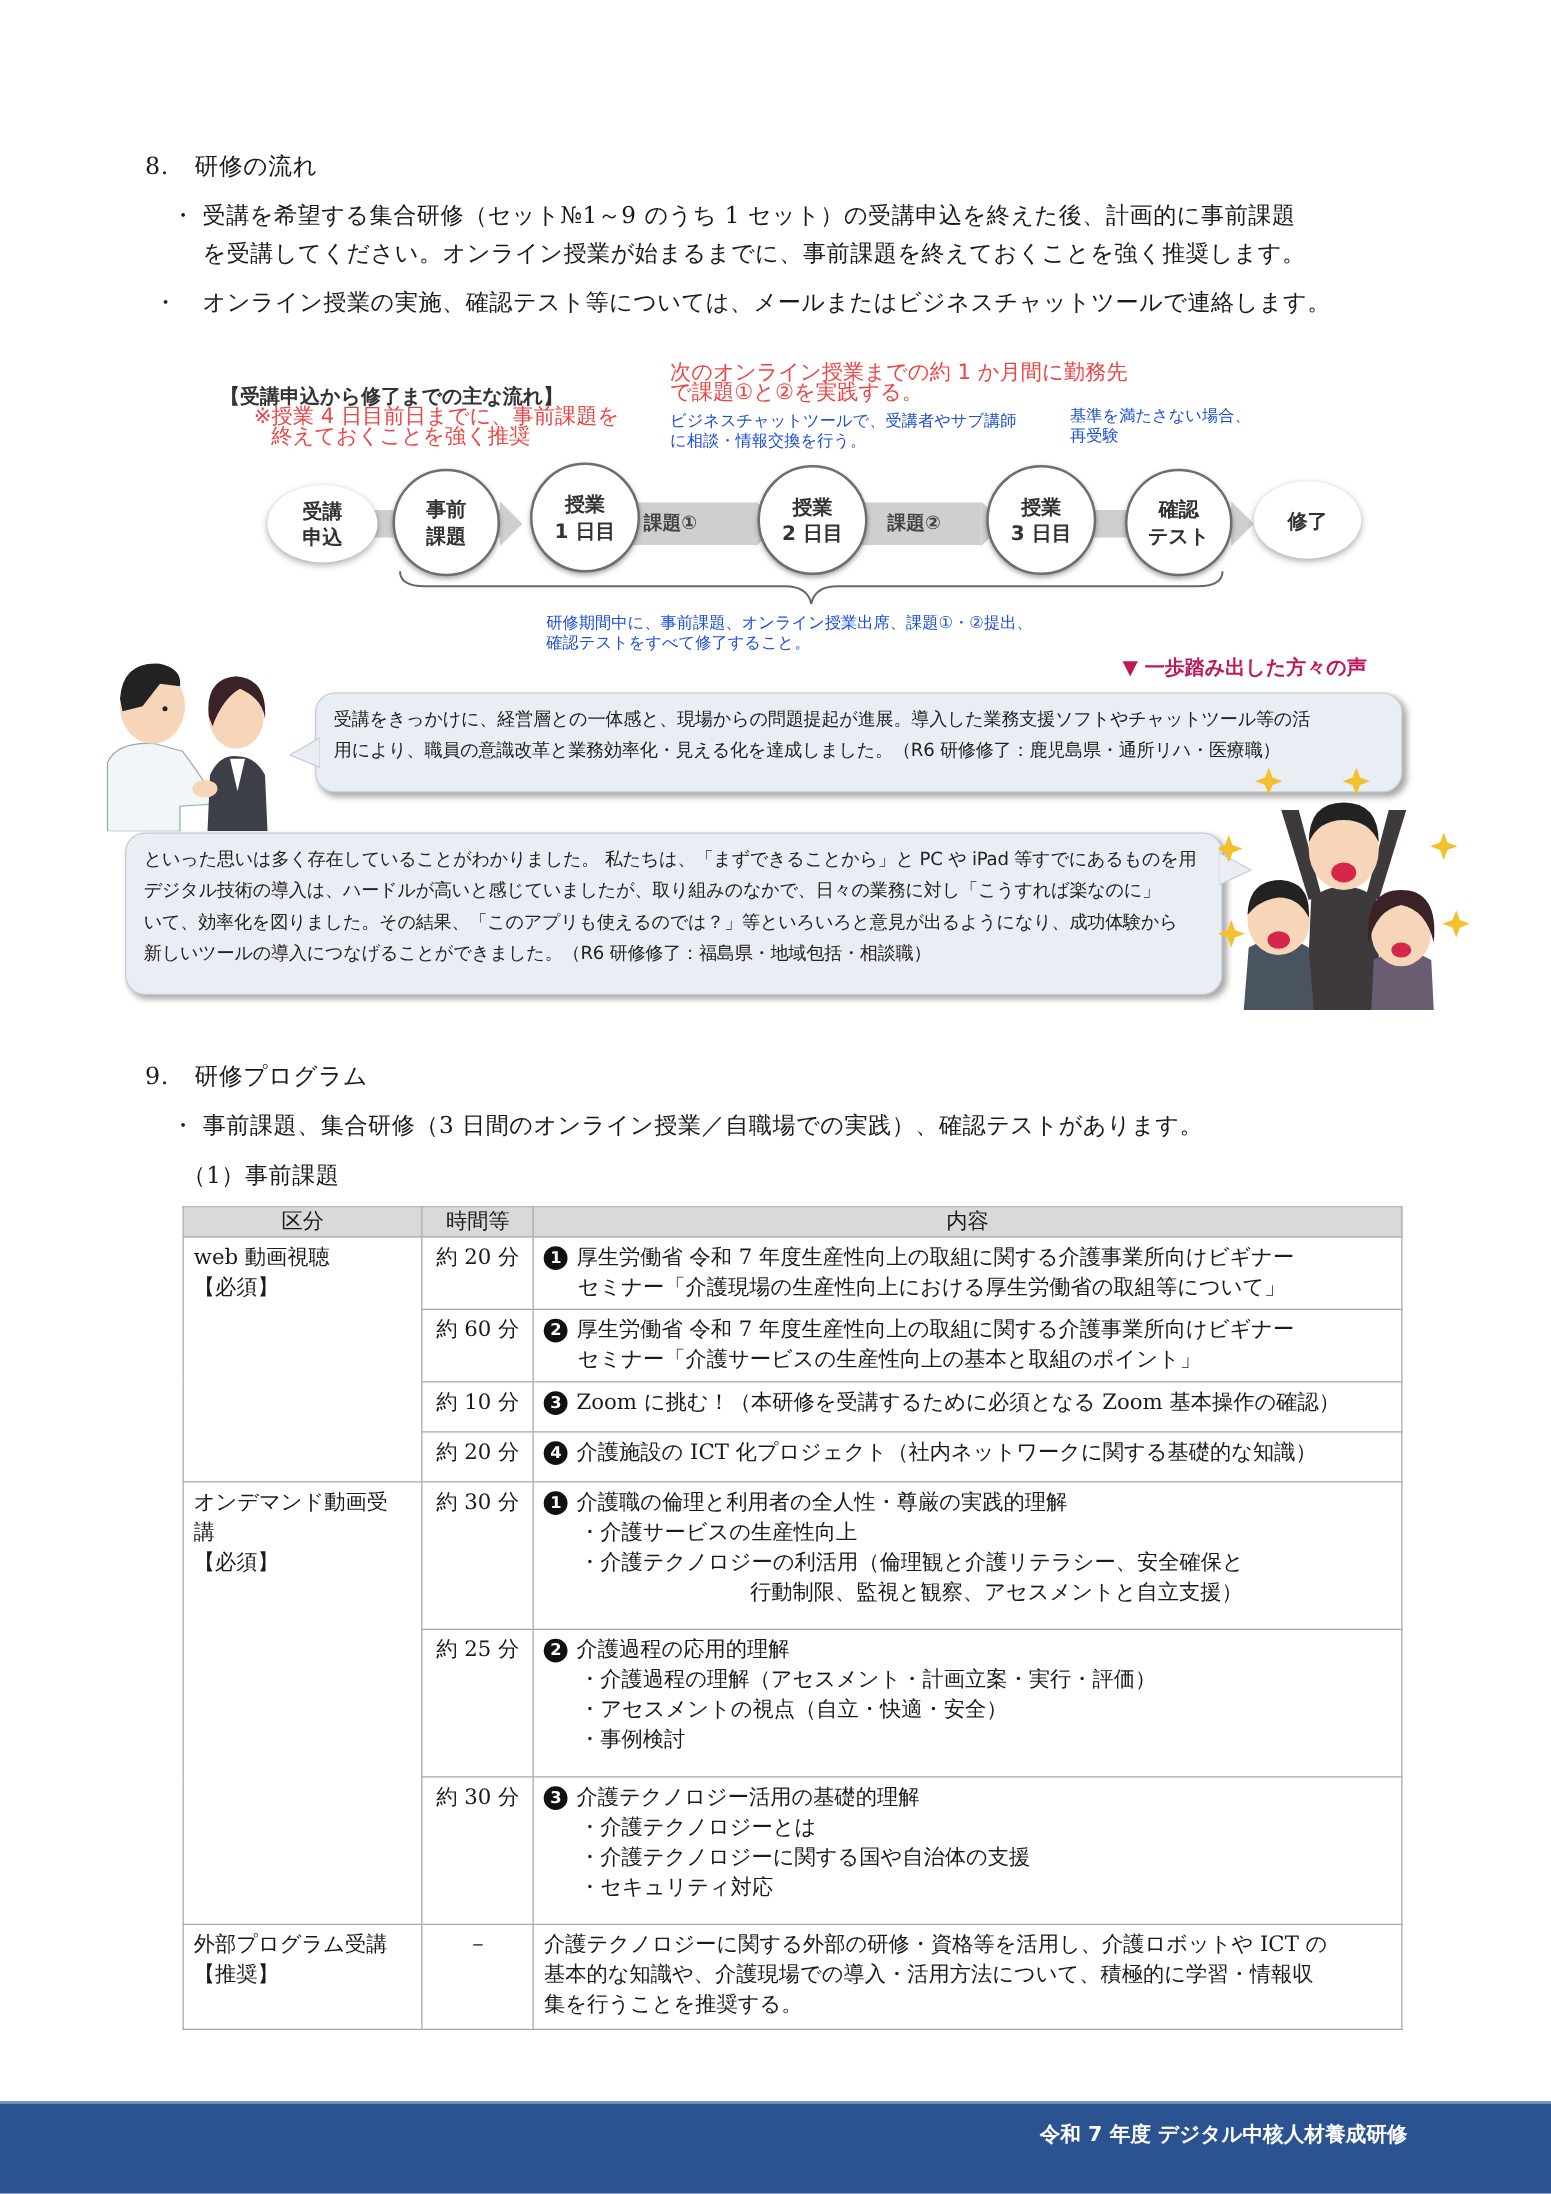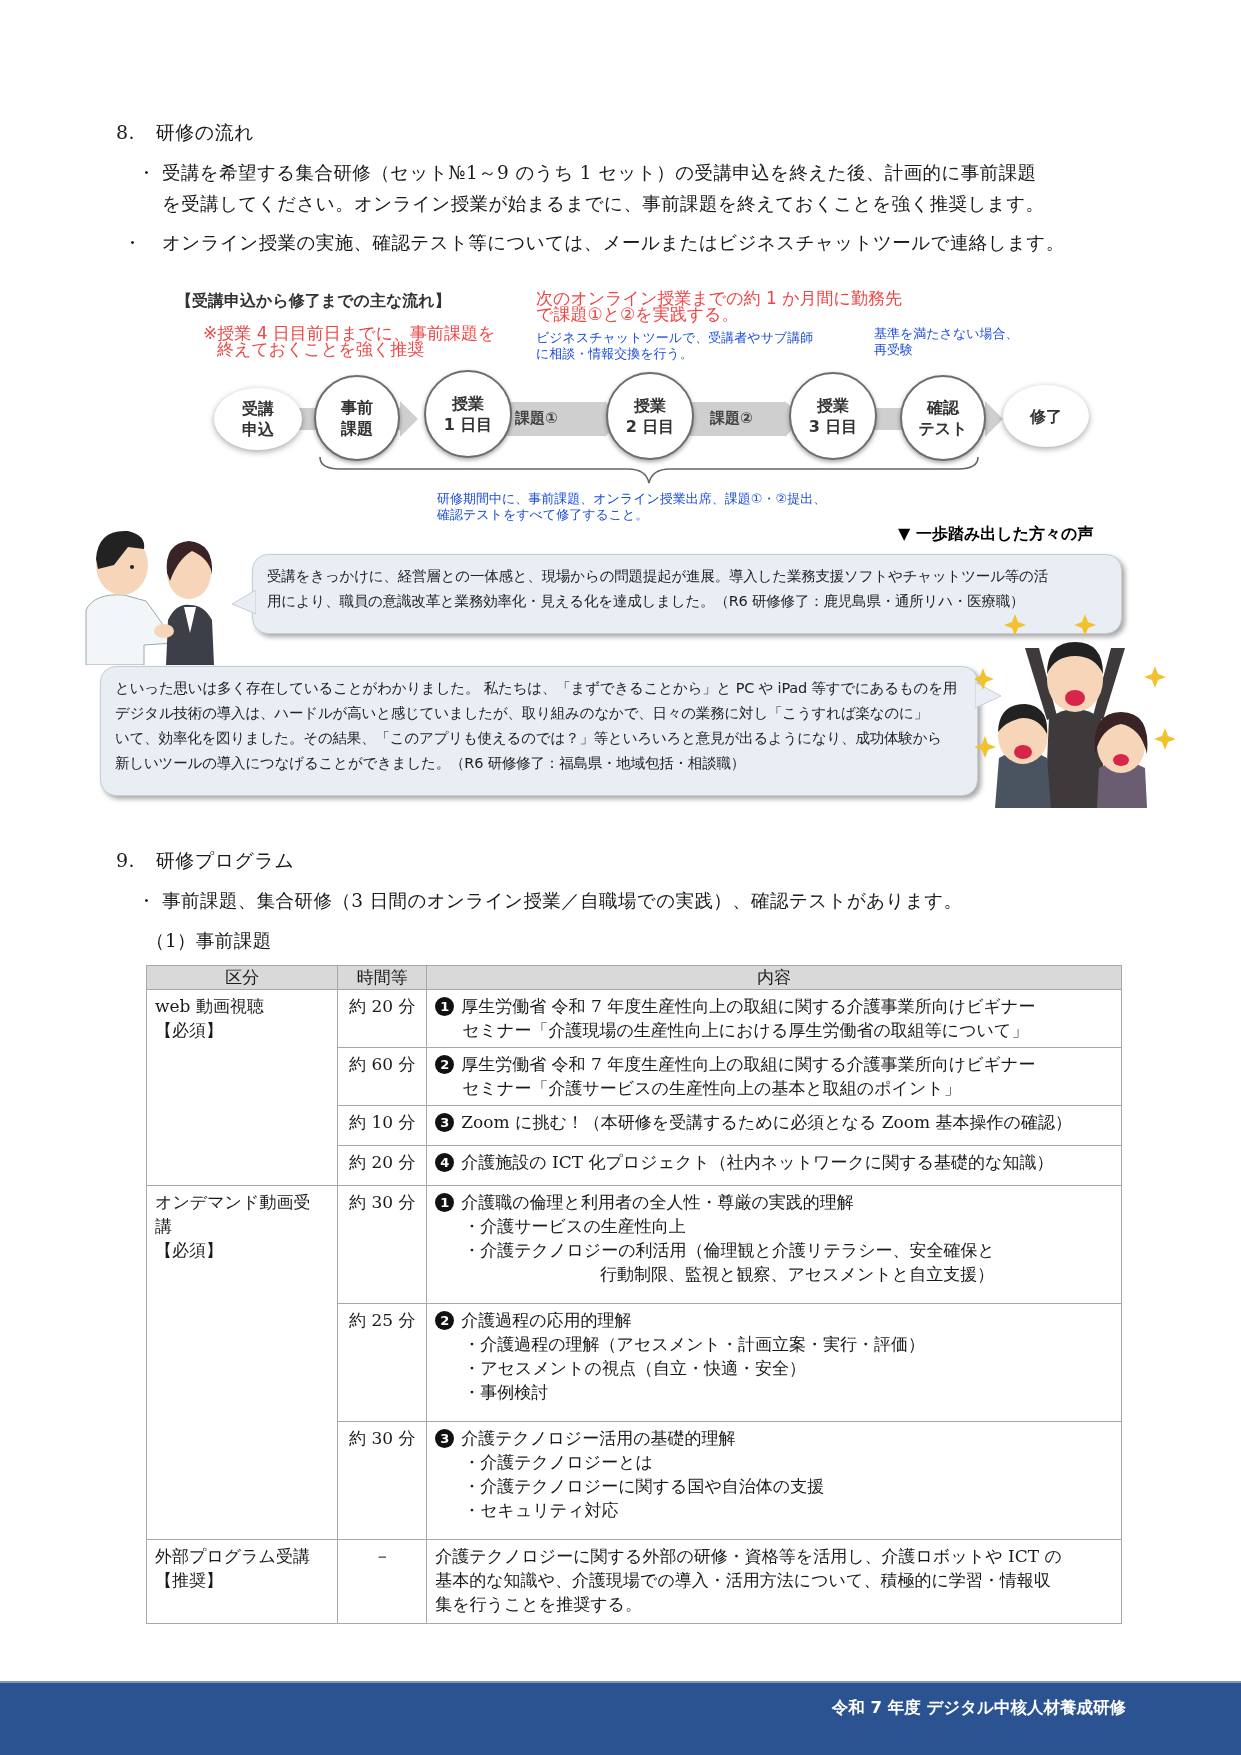--- a/index.html
+++ b/index.html
@@ -47,35 +47,35 @@
   <span>8.</span>
   <span style="margin-left:14px;">研修の流れ</span>
 </div>
 
 <div class="abs bullet-line" style="left:137px; top:157px;">・</div>
 <div class="abs bullet-line" style="left:162px; top:157px;">受講を希望する集合研修（セット№1～9 のうち 1 セット）の受講申込を終えた後、計画的に事前課題</div>
 <div class="abs bullet-line" style="left:162px; top:188px;">を受講してください。オンライン授業が始まるまでに、事前課題を終えておくことを強く推奨します。</div>
 <div class="abs bullet-line" style="left:123px; top:227px;">・</div>
 <div class="abs bullet-line" style="left:162px; top:227px;">オンライン授業の実施、確認テスト等については、メールまたはビジネスチャットツールで連絡します。</div>
 
-<div class="abs sans flow-heading" style="left:176px; top:291px;">【受講申込から修了までの主な流れ】</div>
+<div class="abs sans flow-heading" style="left:176px; top:307px;">【受講申込から修了までの主な流れ】</div>
 
 <div class="abs sans note-red" style="left:203px; top:325px;">
   <div>※授業 4 日目前日までに、事前課題を</div>
   <div style="padding-left:14px;">終えておくことを強く推奨</div>
 </div>
 <div class="abs sans note-red" style="left:536px; top:290px;">
   <div>次のオンライン授業までの約 1 か月間に勤務先</div>
   <div>で課題①と②を実践する。</div>
 </div>
 <div class="abs sans note-gray" style="left:536px; top:330px;">
   <div>ビジネスチャットツールで、受講者やサブ講師</div>
   <div>に相談・情報交換を行う。</div>
 </div>
-<div class="abs sans note-gray" style="left:874px; top:326px;">
+<div class="abs sans note-gray" style="left:856px; top:326px;">
   <div>基準を満たさない場合、</div>
   <div>再受験</div>
 </div>
 
 <div class="arrow-band" style="left:295px; top:408px; width:105px;"></div>
 <div class="arrow-tip" style="left:400px; top:401px;"></div>
 <div class="arrow-band" style="left:505px; top:402px; width:100px; height:34px;"></div>
 <div class="arrow-tip" style="left:605px; top:401px;"></div>
 <div class="arrow-band" style="left:685px; top:402px; width:100px; height:34px;"></div>
 <div class="arrow-tip" style="left:785px; top:401px;"></div>
@@ -100,21 +100,21 @@
 <div class="step soft" style="left:1003px; top:385px; width:86px; height:62px;">修了</div>
 
 <svg class="abs" style="left:318px; top:455px;" width="662" height="30">
   <path d="M2 2 Q2 14 22 14 L310 14 Q328 14 331 28 Q334 14 352 14 L640 14 Q660 14 660 2" fill="none" stroke="#666" stroke-width="1.6"></path>
 </svg>
 <div class="abs sans note-gray" style="left:437px; top:491px;">
   <div>研修期間中に、事前課題、オンライン授業出席、課題①・②提出、</div>
   <div>確認テストをすべて修了すること。</div>
 </div>
 
-<div class="abs sans" style="left:898px; top:524px; font-size:16px; font-weight:bold; color:#000000;">▼ 一歩踏み出した方々の声</div>
+<div class="abs sans" style="left:898px; top:524px; font-size:16px; font-weight:bold; color:#be185d;">▼ 一歩踏み出した方々の声</div>
 
 <svg class="abs" style="left:84px; top:525px;" width="160" height="140">
   <path d="M2 140 L2 85 Q10 68 40 70 L62 76 Q80 100 90 118 L60 120 L60 140 Z" fill="#f2f6f8" stroke="#9aa" stroke-width="1"></path>
   <ellipse cx="38" cy="40" rx="26" ry="30" fill="#f6d5b8"></ellipse>
   <path d="M12 34 Q14 4 44 6 Q62 10 60 24 L44 22 L30 40 L14 44 Z" fill="#222"></path>
   <circle cx="48" cy="42" r="2" fill="#222"></circle>
   <ellipse cx="105" cy="48" rx="22" ry="26" fill="#f6d5b8"></ellipse>
   <path d="M83 48 Q80 18 105 16 Q130 18 128 50 Q126 34 108 26 Q94 34 86 56 Z" fill="#3a2326"></path>
   <path d="M82 140 L84 95 Q92 78 106 80 Q120 80 128 95 L130 140 Z" fill="#3c3f47"></path>
   <path d="M100 82 L106 108 L112 82 Z" fill="#fff"></path>

